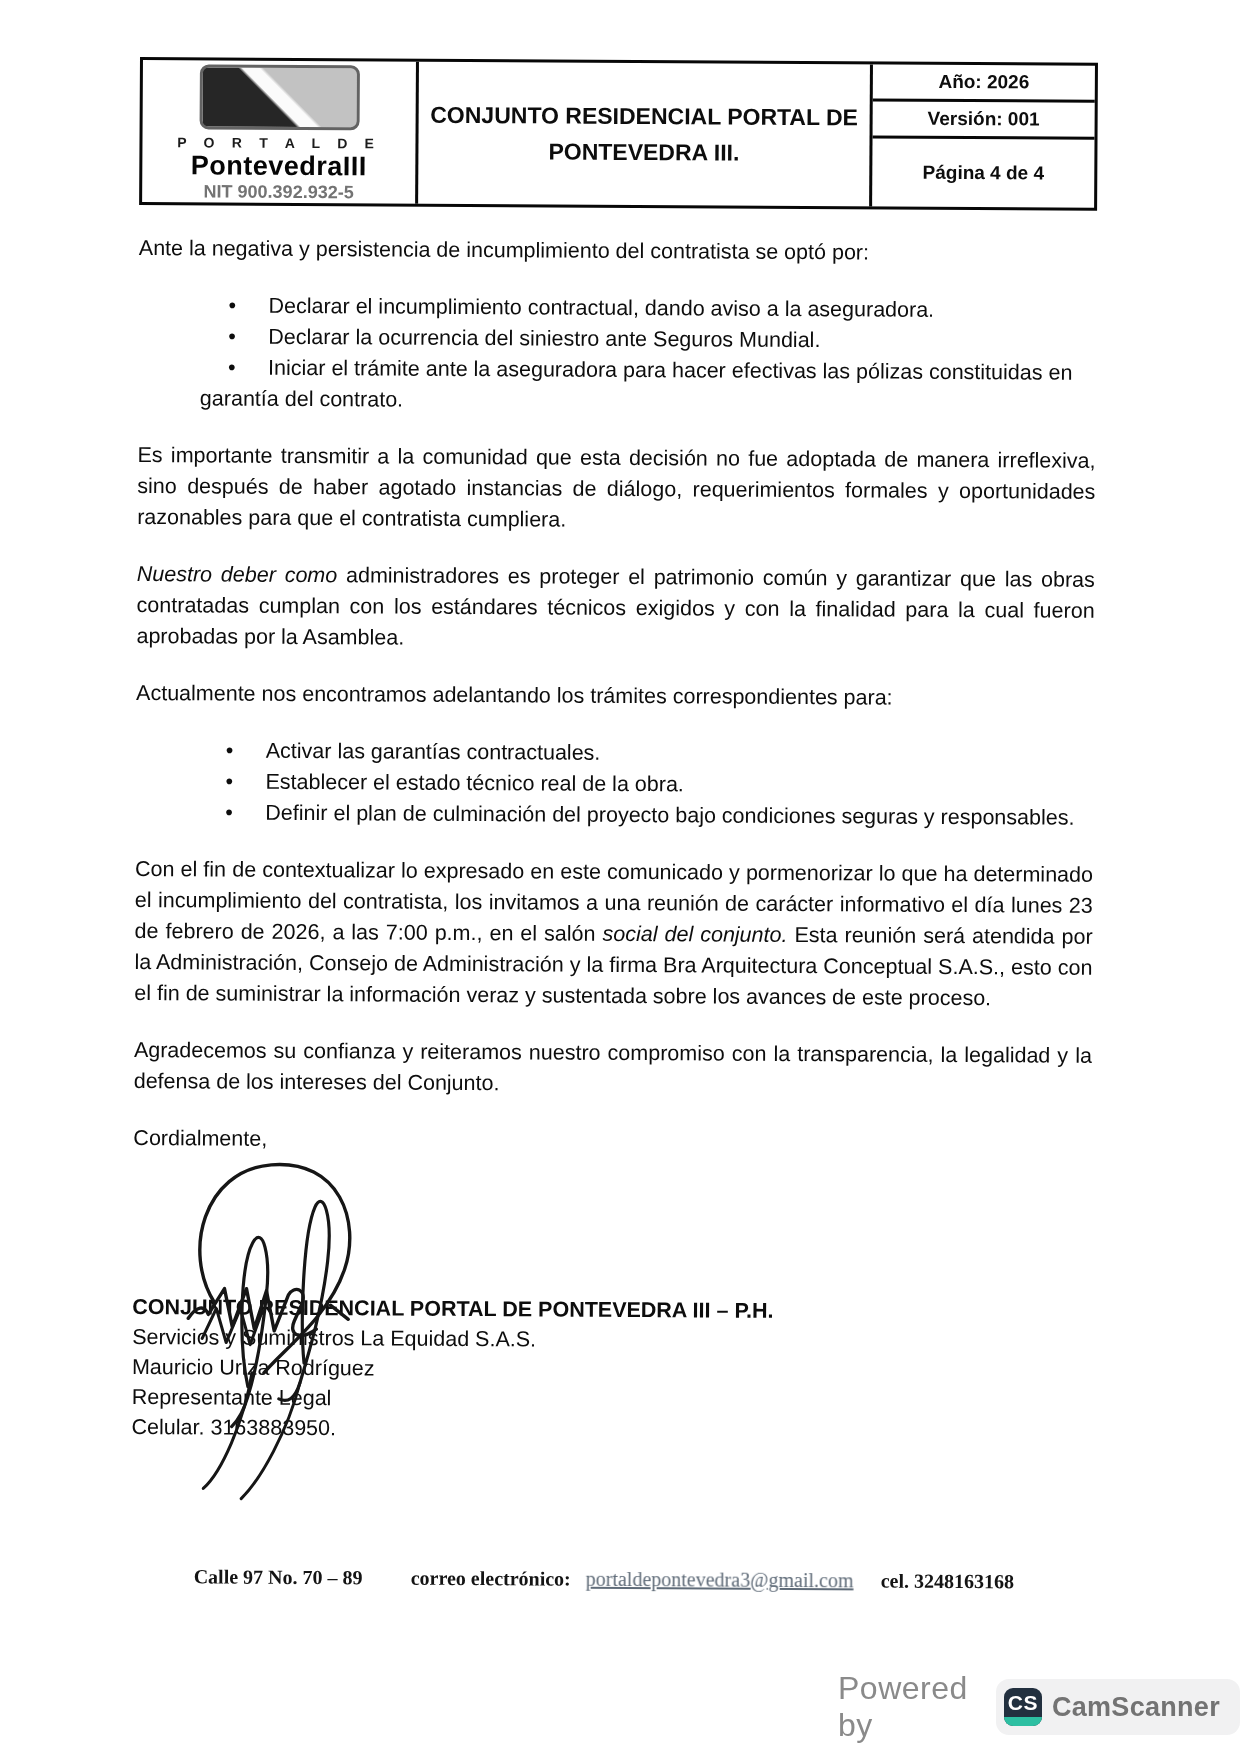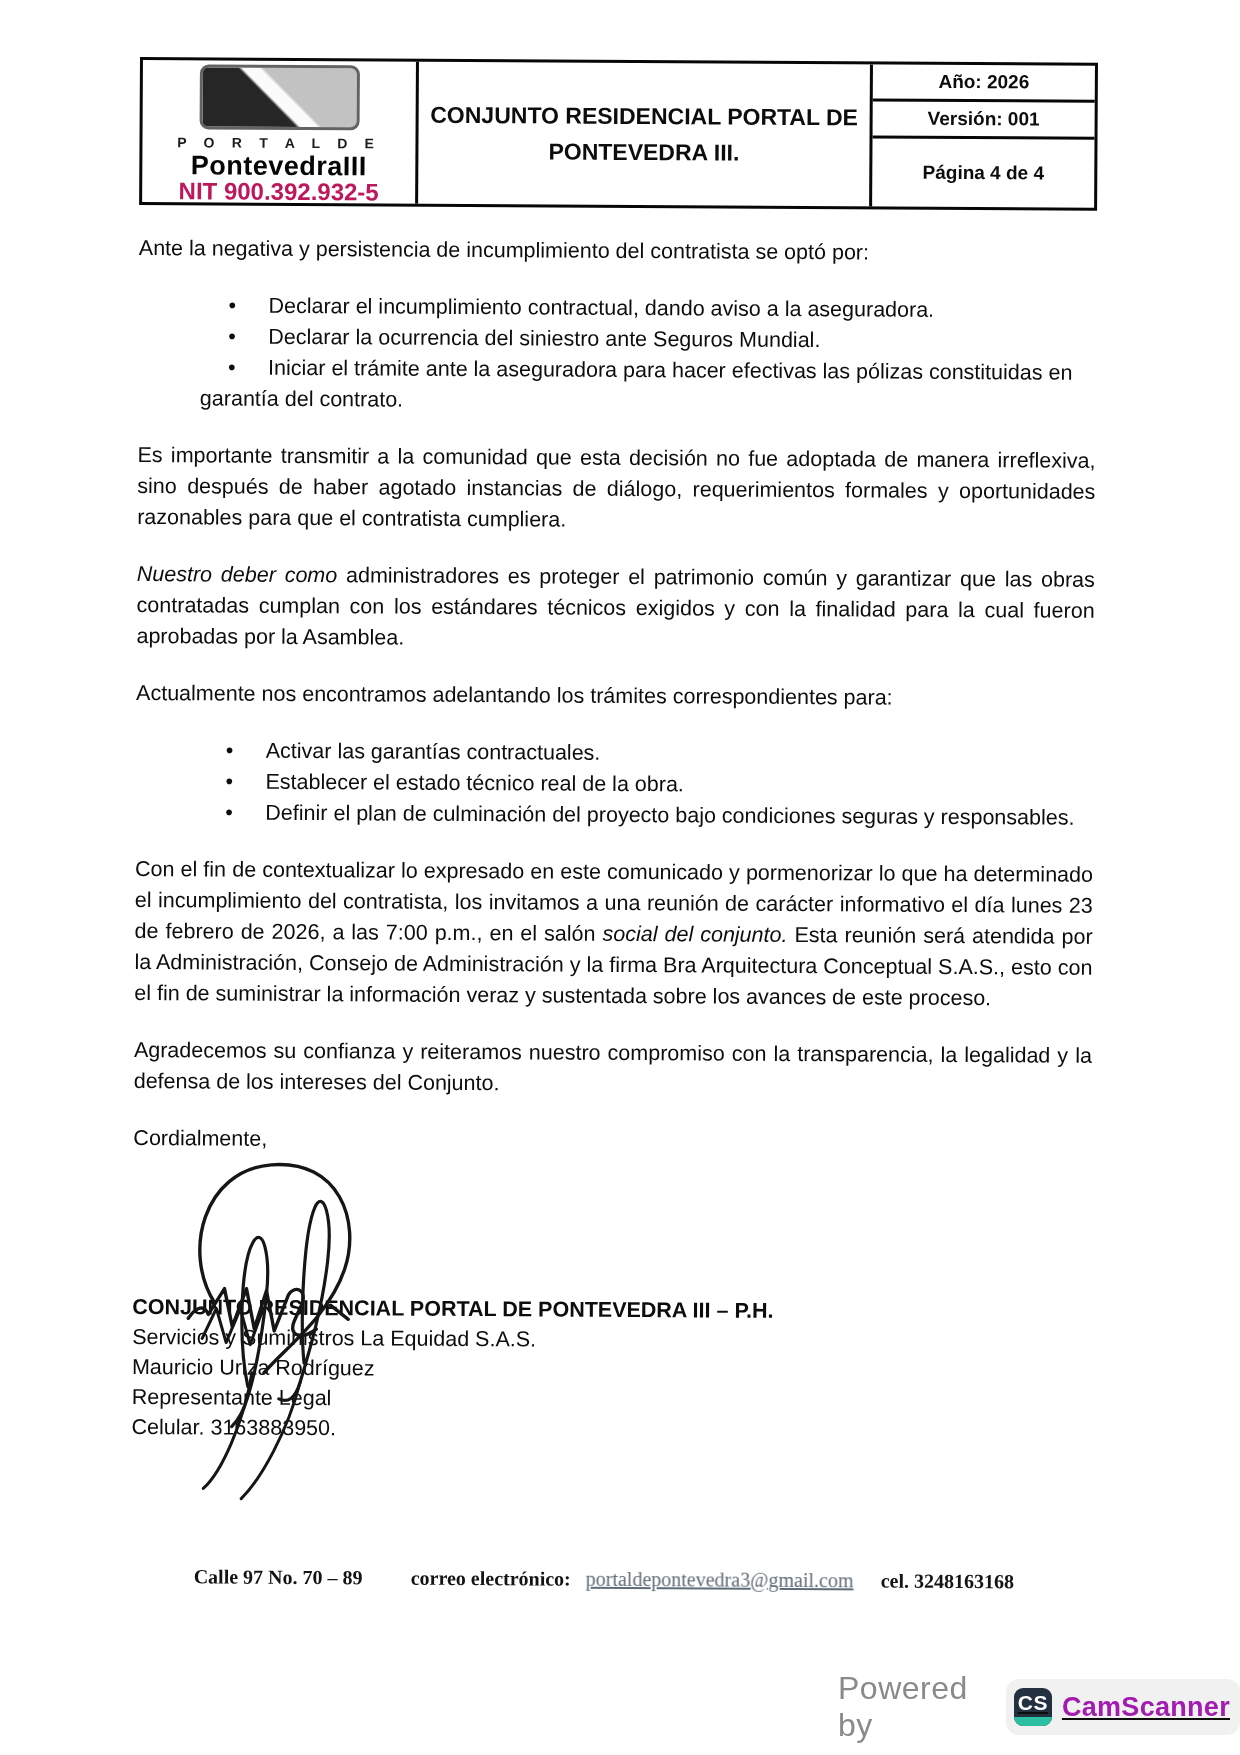--- a/index.html
+++ b/index.html
@@ -14,21 +14,21 @@
   }
   
   .hdr{display:flex;border:3px solid #070707;height:148px;box-sizing:border-box;background:#fff;}
   .hdr-logo{width:273px;box-sizing:border-box;display:flex;flex-direction:column;align-items:center;padding-top:4px;}
   .logo-rect{
     width:160px;height:66px;border-radius:9px;border:3px solid #636363;box-sizing:border-box;
     background:linear-gradient(225deg,#c2c2c2 0%,#c2c2c2 44%,#fbfbfb 46%,#fbfbfb 54%,#262626 56%,#262626 100%);
   }
   .logo-portal{font-size:14px;font-weight:bold;letter-spacing:0.48em;margin-top:5px;color:#1b1b1b;}
   .logo-name{font-size:27px;font-weight:bold;letter-spacing:0.5px;line-height:30px;color:#050505;}
-  .logo-nit{font-size:24px;font-weight:bold;line-height:22px;color:#be185d;}
+  .logo-nit{font-size:18px;font-weight:bold;line-height:22px;color:#737373;}
   .hdr-title{
     flex:1;border-left:3px solid #070707;border-right:3px solid #070707;box-sizing:border-box;
     display:flex;flex-direction:column;align-items:center;justify-content:center;
     font-weight:bold;font-size:23px;line-height:36px;text-align:center;
   }
   .hdr-meta{width:222px;box-sizing:border-box;display:flex;flex-direction:column;font-weight:bold;font-size:19px;}
   .meta-row{height:37px;box-sizing:border-box;border-bottom:3px solid #070707;display:flex;align-items:center;justify-content:center;}
   .meta-row-last{flex:1;border-bottom:none;display:flex;align-items:center;justify-content:center;}
   
   .body-text{font-size:21.5px;line-height:31px;text-align:justify;}
@@ -50,26 +50,26 @@
     position:absolute;top:1508px;left:0;width:958px;height:30px;
     font-family:"Liberation Serif",serif;font-size:20px;color:#141414;
   }
   .contact .f-addr{position:absolute;left:63px;font-weight:bold;}
   .contact .f-mail-label{position:absolute;left:280px;font-weight:bold;text-align:center;}
   .contact .f-mail-link{position:absolute;left:455px;color:#5f6b78;text-decoration:underline;filter:blur(.3px);}
   .contact .f-cel{position:absolute;left:750px;font-weight:bold;}
   
   .cs-bar{position:absolute;top:1682px;left:838px;height:50px;display:flex;align-items:center;}
   .cs-powered{font-size:32px;color:#8a8a8a;letter-spacing:0.5px;}
-  .cs-pill{margin-left:24px;height:56px;border-radius:13px;background:#f1f1f2;display:flex;align-items:center;padding:0 10px 0 8px;text-decoration:underline;}
+  .cs-pill{margin-left:24px;height:56px;border-radius:13px;background:#f1f1f2;display:flex;align-items:center;padding:0 20px 0 8px;}
   .cs-icon{position:relative;width:38px;height:38px;border-radius:9px;background:#22303f;overflow:hidden;
            display:flex;align-items:flex-start;justify-content:center;}
   .cs-icon .cs-letters{color:#ffffff;font-weight:bold;font-size:21px;line-height:29px;letter-spacing:0.5px;}
   .cs-icon .cs-teal{position:absolute;left:0;bottom:0;width:100%;height:9px;}
-  .cs-brand{margin-left:10px;font-size:27px;font-weight:bold;color:#a21caf;letter-spacing:0.3px;}
+  .cs-brand{margin-left:10px;font-size:27px;font-weight:bold;color:#737373;letter-spacing:0.3px;}
 </style>
 </head>
 <body>
 
 <div class="page">
 
   <div class="letter">
 
     <div class="hdr">
       <div class="hdr-logo">

